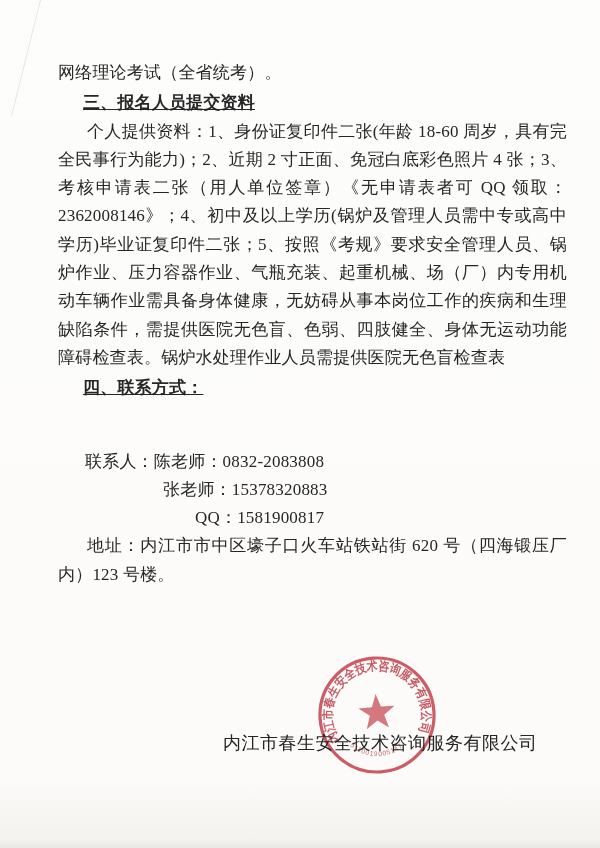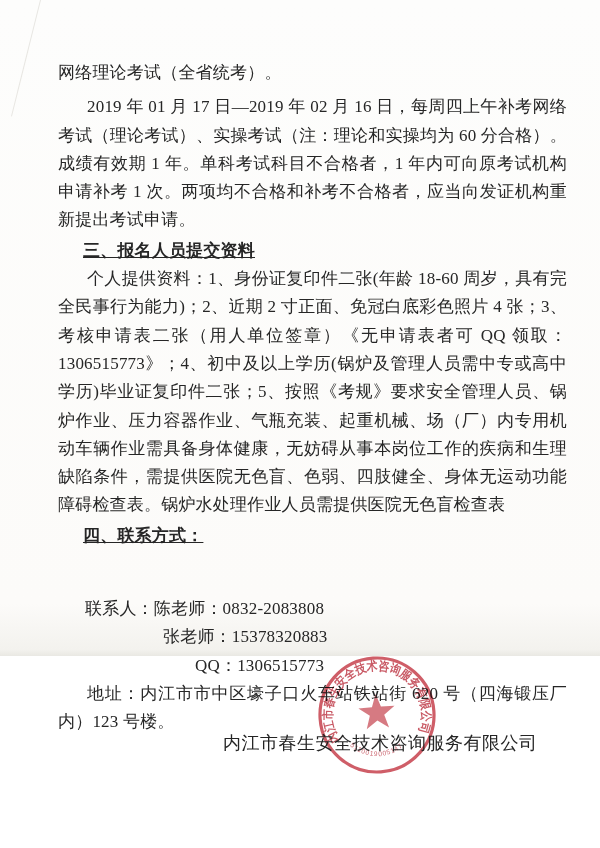--- a/index.html
+++ b/index.html
@@ -4,21 +4,21 @@
 <style>
   html, body { margin: 0; padding: 0; }
   body {
     width: 600px; height: 848px;
     background: #ffffff;
     font-family: "Liberation Serif", "DejaVu Serif", serif;
     overflow: hidden;
   }
   .page {
     position: relative;
-    width: 600px; height: 656px;
+    width: 600px; height: 848px;
     background: linear-gradient(180deg, #fdfdfc 0%, #fcfbf9 92%, #f3f2ee 99%, #e9e8e3 100%);
     color: #262626;
     box-sizing: border-box;
     padding: 59px 33px 0 58px;
   }
   .crease {
     position: absolute; left: -8px; top: -6px;
     width: 34px; height: 120px;
     border-right: 1px solid #e8e6e2;
     transform: rotate(14deg);
@@ -74,27 +74,26 @@
 </style>
 </head>
 <body>
 
 <div class="page">
 
   <div class="crease"></div>
 
   <div class="doc-text">
     <p class="flush">网络理论考试（全省统考）。</p>
-    <p class="para" style="margin-top:6px">2019 年 01 月 17 日—2019 年 02 月 16 日，每周四上午补考网络考试（理论考试）、实操考试（注：理论和实操均为 60 分合格）。成绩有效期 1 年。单科考试科目不合格者，1 年内可向原考试机构申请补考 1 次。两项均不合格和补考不合格者，应当向发证机构重新提出考试申请。</p>
     <p class="heading">三、报名人员提交资料</p>
-    <p class="para">个人提供资料：1、身份证复印件二张(年龄 18-60 周岁，具有完全民事行为能力)；2、近期 2 寸正面、免冠白底彩色照片 4 张；3、考核申请表二张（用人单位签章）《无申请表者可 QQ 领取：1306515773》；4、初中及以上学历(锅炉及管理人员需中专或高中学历)毕业证复印件二张；5、按照《考规》要求安全管理人员、锅炉作业、压力容器作业、气瓶充装、起重机械、场（厂）内专用机动车辆作业需具备身体健康，无妨碍从事本岗位工作的疾病和生理缺陷条件，需提供医院无色盲、色弱、四肢健全、身体无运动功能障碍检查表。锅炉水处理作业人员需提供医院无色盲检查表</p>
+    <p class="para">个人提供资料：1、身份证复印件二张(年龄 18-60 周岁，具有完全民事行为能力)；2、近期 2 寸正面、免冠白底彩色照片 4 张；3、考核申请表二张（用人单位签章）《无申请表者可 QQ 领取：2362008146》；4、初中及以上学历(锅炉及管理人员需中专或高中学历)毕业证复印件二张；5、按照《考规》要求安全管理人员、锅炉作业、压力容器作业、气瓶充装、起重机械、场（厂）内专用机动车辆作业需具备身体健康，无妨碍从事本岗位工作的疾病和生理缺陷条件，需提供医院无色盲、色弱、四肢健全、身体无运动功能障碍检查表。锅炉水处理作业人员需提供医院无色盲检查表</p>
     <p class="heading">四、联系方式：</p>
     <p class="contact-l1">联系人：陈老师：0832-2083808</p>
     <p class="contact-l2">张老师：15378320883</p>
-    <p class="contact-l3">QQ：1306515773</p>
+    <p class="contact-l3">QQ：1581900817</p>
     <p class="para">地址：内江市市中区壕子口火车站铁站街 620 号（四海锻压厂内）123 号楼。</p>
   </div>
 
   <div class="stamp">
     <svg viewBox="0 0 128 128" xmlns="http://www.w3.org/2000/svg">
       <defs>
         <path id="ringArc" d="M 25,86.5 A 45,45 0 1 1 103,86.5"></path>
         <path id="serialArc" d="M 33.4,91.4 A 41,41 0 0 0 94.6,91.4"></path>
       </defs>
       <circle class="ring" cx="64" cy="64" r="57"></circle>

